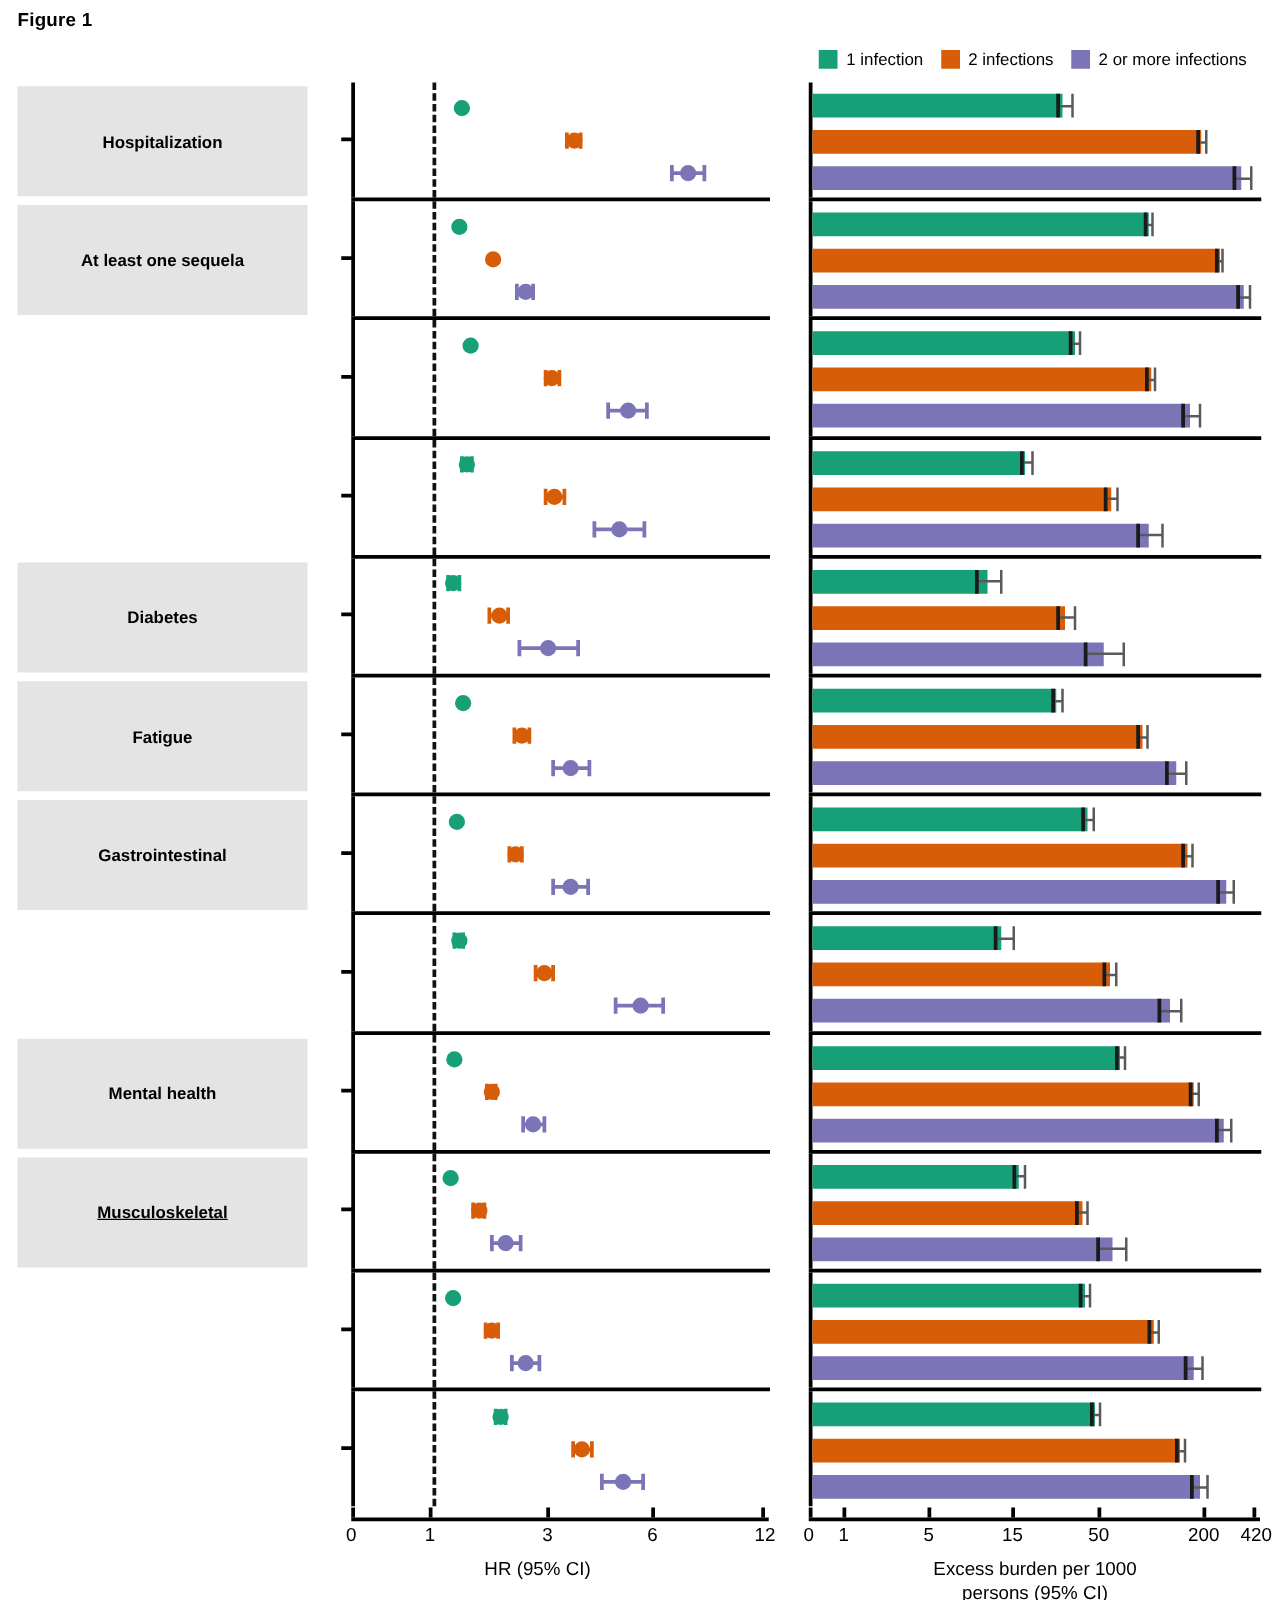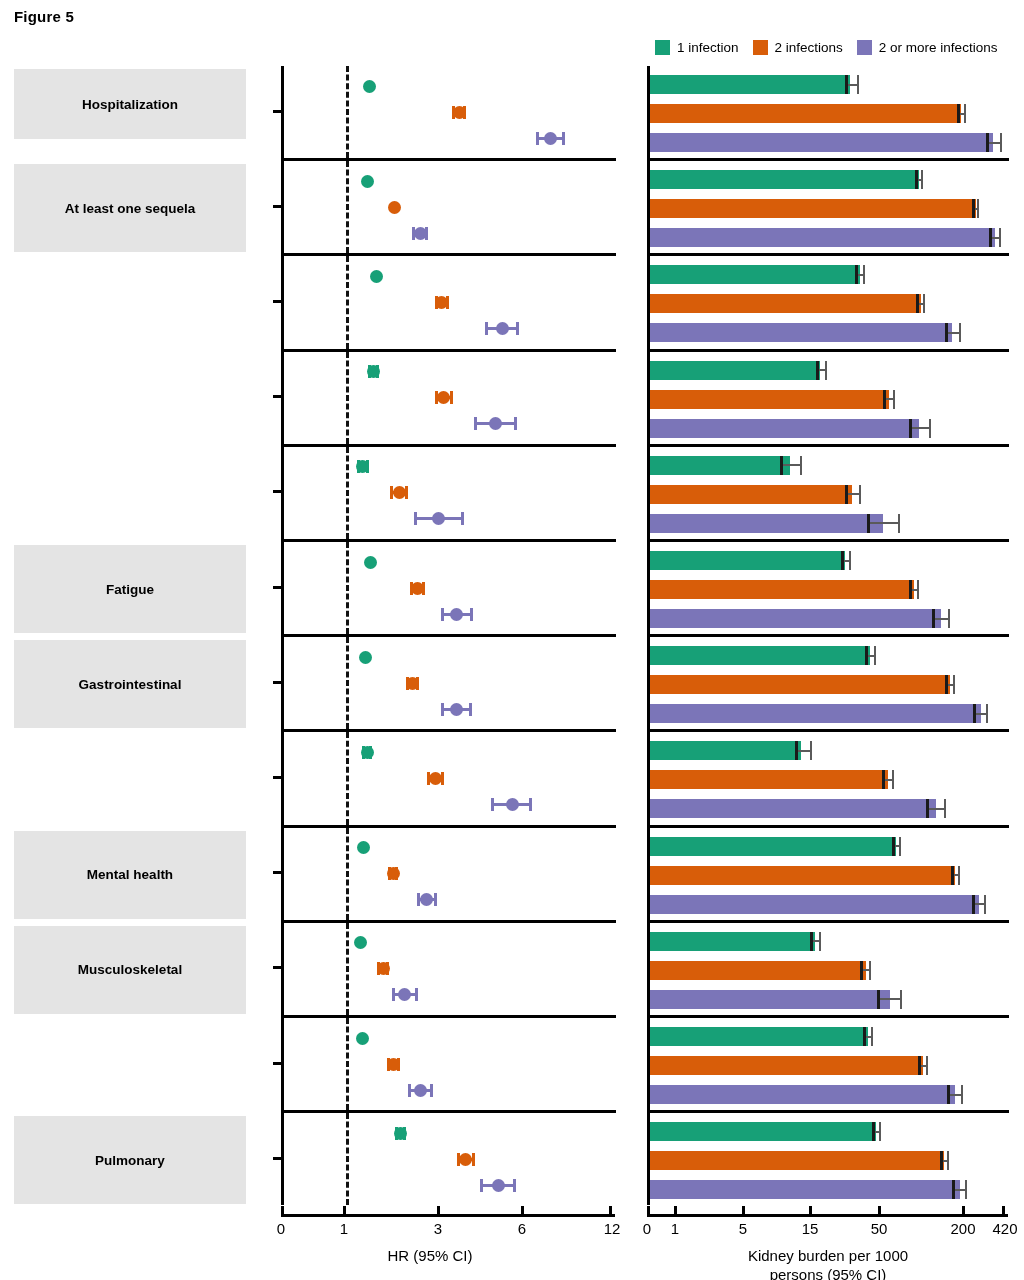--- a/index.html
+++ b/index.html
@@ -44,40 +44,40 @@
 
   
   .axis{position:absolute;height:3px;background:#000;}
   .axis-tick{position:absolute;width:3px;height:8px;background:#000;}
   .axis-lab{position:absolute;font-size:15px;text-align:center;transform:translateX(-50%);white-space:nowrap;}
   .axis-title{position:absolute;font-size:15px;text-align:center;transform:translateX(-50%);white-space:nowrap;line-height:19px;}
 </style>
 </head>
 <body>
 
-<div id="figure-title">Figure 5</div>
+<div id="figure-title">Figure 1</div>
 
 <div id="legend">
     <div class="legend-entry">
       <span class="legend-swatch" style="background: rgb(23, 160, 119);"></span>
       <span>1 infection</span>
     </div>
     <div class="legend-entry">
       <span class="legend-swatch" style="background: rgb(216, 93, 9);"></span>
       <span>2 infections</span>
     </div>
     <div class="legend-entry">
       <span class="legend-swatch" style="background: rgb(123, 117, 184);"></span>
       <span>2 or more infections</span>
     </div>
   </div>
 
 <div id="plot">
     <div class="row" style="top: 0px; height: 95.2px;">
-      <div class="row-label" style="height: 70px; top: 3px; text-align: right;">Hospitalization</div>
+      <div class="row-label" style="height: 88px; top: 3px; text-align: right;">Hospitalization</div>
       <div class="fp" style="height: 92.2px;">
         <div class="refline" style="left: 61.5px;"></div>
         <div class="pt" style="top: 20px;">
           <div class="whisk" style="left: 81.5419px; width: 7.74719px; background: rgb(23, 160, 119);"></div>
           <div class="dot" style="left: 85.446px; background: rgb(23, 160, 119);"></div>
         </div>
         <div class="pt" style="top: 46px;">
           <div class="whisk" style="left: 169.245px; width: 11.6417px; background: rgb(216, 93, 9);"></div>
           <div class="cap" style="left: 167.745px; background: rgb(216, 93, 9);"></div>
           <div class="cap" style="left: 179.387px; background: rgb(216, 93, 9);"></div>
@@ -241,20 +241,21 @@
         <div style="position: absolute; top: 67px; left: 0px; height: 19px; width: 100%;">
           <div class="errline" style="left: 259.574px; width: 20.0589px;"></div>
           <div class="errcap dark" style="left: 258.574px;"></div>
           <div class="errcap" style="left: 278.633px;"></div>
         </div>
       </div>
     </div>
     <div class="fp-sep" style="top: 377.8px;"></div>
     <div class="bp-sep" style="top: 377.8px;"></div>
     <div class="row" style="top: 380.8px; height: 95.2px;">
+      <div class="row-label" style="height: 88px; top: 3px;">Diabetes</div>
       <div class="fp" style="height: 92.2px;">
         <div class="refline" style="left: 61.5px;"></div>
         <div class="pt" style="top: 20px;">
           <div class="whisk" style="left: 74.6868px; width: 8.44089px; background: rgb(23, 160, 119);"></div>
           <div class="cap" style="left: 73.1868px; background: rgb(23, 160, 119);"></div>
           <div class="cap" style="left: 81.6277px; background: rgb(23, 160, 119);"></div>
           <div class="dot" style="left: 78.973px; background: rgb(23, 160, 119);"></div>
         </div>
         <div class="pt" style="top: 46px;">
           <div class="whisk" style="left: 107.658px; width: 15.212px; background: rgb(216, 93, 9);"></div>
@@ -468,21 +469,21 @@
         <div style="position: absolute; top: 67px; left: 0px; height: 19px; width: 100%;">
           <div class="errline" style="left: 322.91px; width: 12.325px;"></div>
           <div class="errcap dark" style="left: 321.91px;"></div>
           <div class="errcap" style="left: 334.235px;"></div>
         </div>
       </div>
     </div>
     <div class="fp-sep" style="top: 853.8px;"></div>
     <div class="bp-sep" style="top: 853.8px;"></div>
     <div class="row" style="top: 856.8px; height: 95.2px;">
-      <div class="row-label" style="height: 88px; top: 3px;">Musculoskeletal</div>
+      <div class="row-label" style="height: 88px; top: 3px; text-decoration: underline;">Musculoskeletal</div>
       <div class="fp" style="height: 92.2px;">
         <div class="refline" style="left: 61.5px;"></div>
         <div class="pt" style="top: 20px;">
           <div class="whisk" style="left: 73.0633px; width: 7.51101px; background: rgb(23, 160, 119);"></div>
           <div class="dot" style="left: 76.5404px; background: rgb(23, 160, 119);"></div>
         </div>
         <div class="pt" style="top: 46px;">
           <div class="whisk" style="left: 94.3418px; width: 9.35635px; background: rgb(216, 93, 9);"></div>
           <div class="cap" style="left: 92.8418px; background: rgb(216, 93, 9);"></div>
           <div class="cap" style="left: 102.198px; background: rgb(216, 93, 9);"></div>
@@ -557,21 +558,20 @@
         <div style="position: absolute; top: 67px; left: 0px; height: 19px; width: 100%;">
           <div class="errline" style="left: 297.665px; width: 14.5648px;"></div>
           <div class="errcap dark" style="left: 296.665px;"></div>
           <div class="errcap" style="left: 311.23px;"></div>
         </div>
       </div>
     </div>
     <div class="fp-sep" style="top: 1044.2px;"></div>
     <div class="bp-sep" style="top: 1044.2px;"></div>
     <div class="row" style="top: 1047.2px; height: 95.2px;">
-      <div class="row-label" style="height: 88px; top: 3px;">Pulmonary</div>
       <div class="fp" style="height: 92.2px;">
         <div class="refline" style="left: 61.5px;"></div>
         <div class="pt" style="top: 20px;">
           <div class="whisk" style="left: 112.921px; width: 7.30754px; background: rgb(23, 160, 119);"></div>
           <div class="cap" style="left: 111.421px; background: rgb(23, 160, 119);"></div>
           <div class="cap" style="left: 118.728px; background: rgb(23, 160, 119);"></div>
           <div class="dot" style="left: 116.624px; background: rgb(23, 160, 119);"></div>
         </div>
         <div class="pt" style="top: 46px;">
           <div class="whisk" style="left: 174.011px; width: 15.2779px; background: rgb(216, 93, 9);"></div>
@@ -633,15 +633,15 @@
 <div class="axis-lab" style="left: 743px; top: 1220.4px;">5</div>
 <div class="axis-tick" style="left: 808.5px; top: 1206.4px;"></div>
 <div class="axis-lab" style="left: 810px; top: 1220.4px;">15</div>
 <div class="axis-tick" style="left: 877.5px; top: 1206.4px;"></div>
 <div class="axis-lab" style="left: 879px; top: 1220.4px;">50</div>
 <div class="axis-tick" style="left: 961.5px; top: 1206.4px;"></div>
 <div class="axis-lab" style="left: 963px; top: 1220.4px;">200</div>
 <div class="axis-tick" style="left: 1002px; top: 1206.4px;"></div>
 <div class="axis-lab" style="left: 1005px; top: 1220.4px;">420</div>
 <div class="axis-title" style="left: 828px; top: 1246.4px;">
-    <div>Kidney burden per 1000</div>
+    <div>Excess burden per 1000</div>
     <div>persons (95% CI)</div>
   </div>
 
 </body></html>

